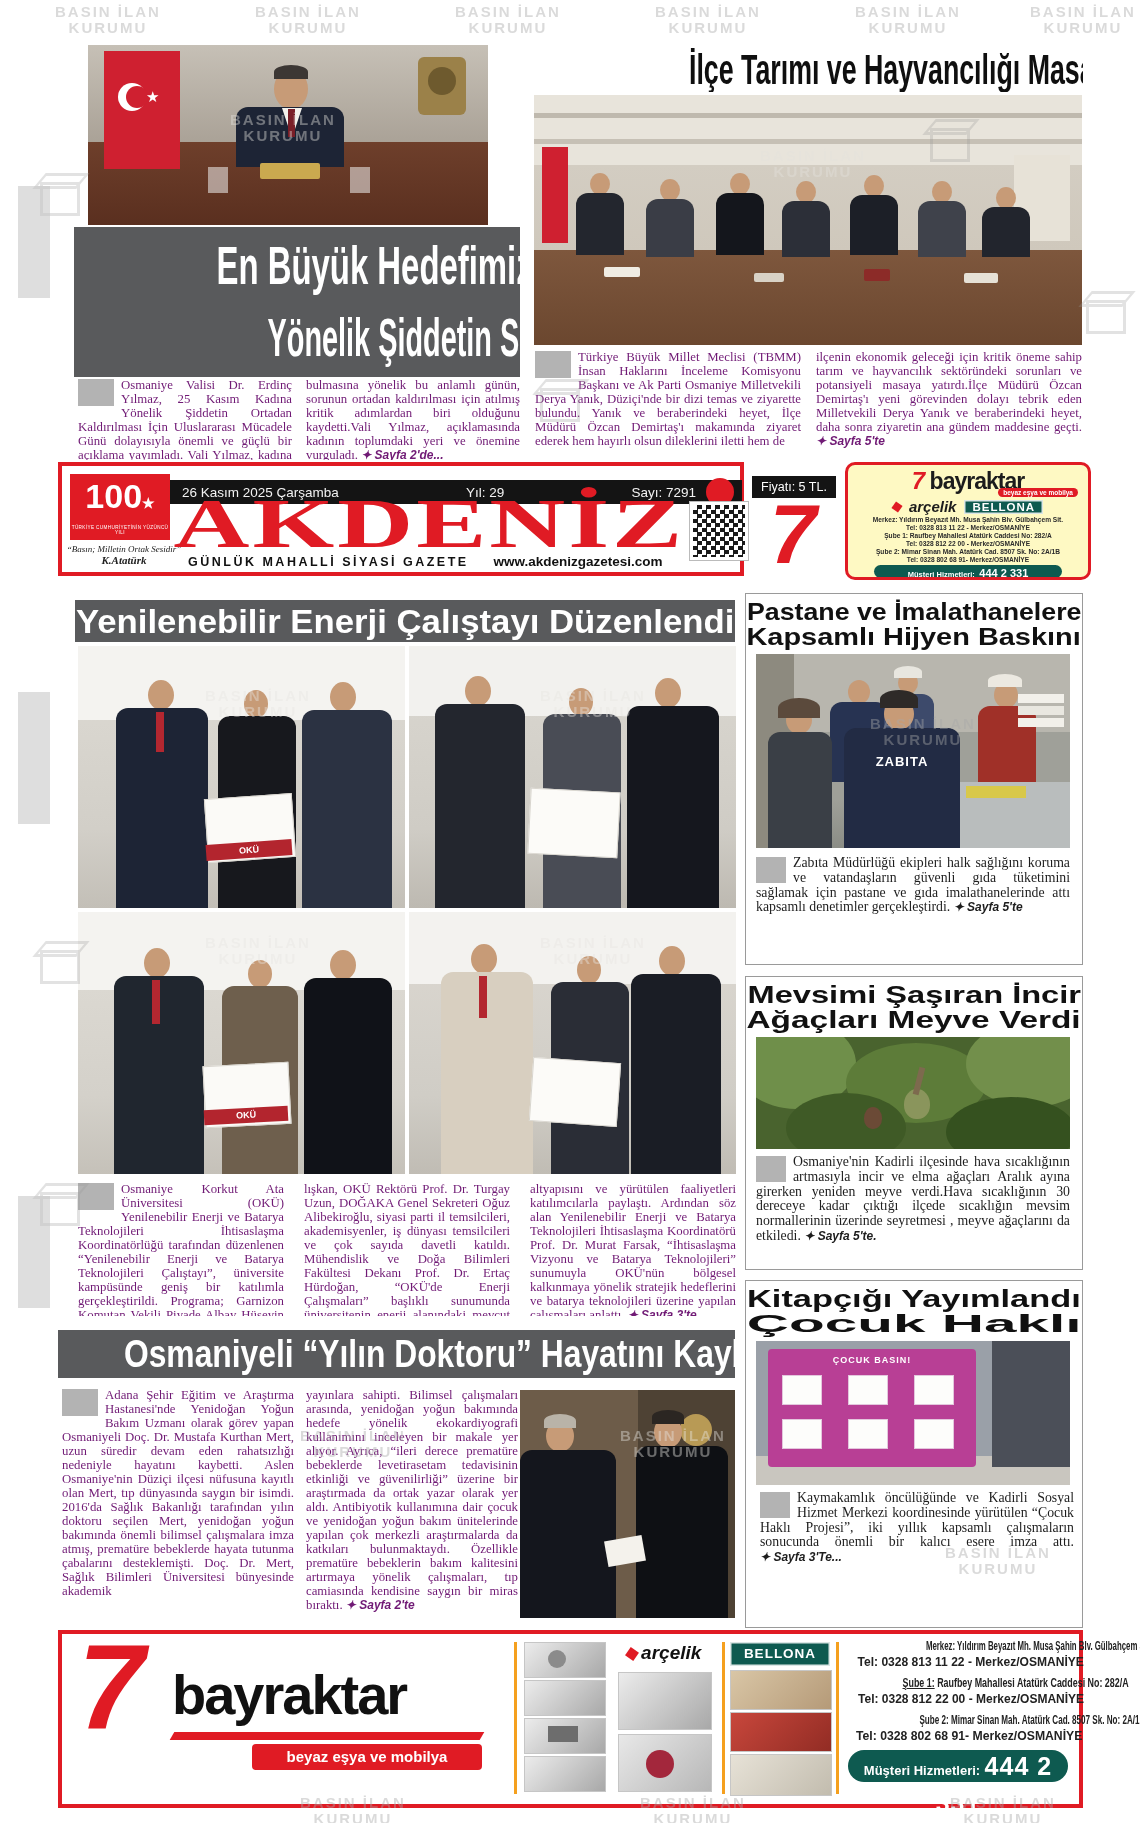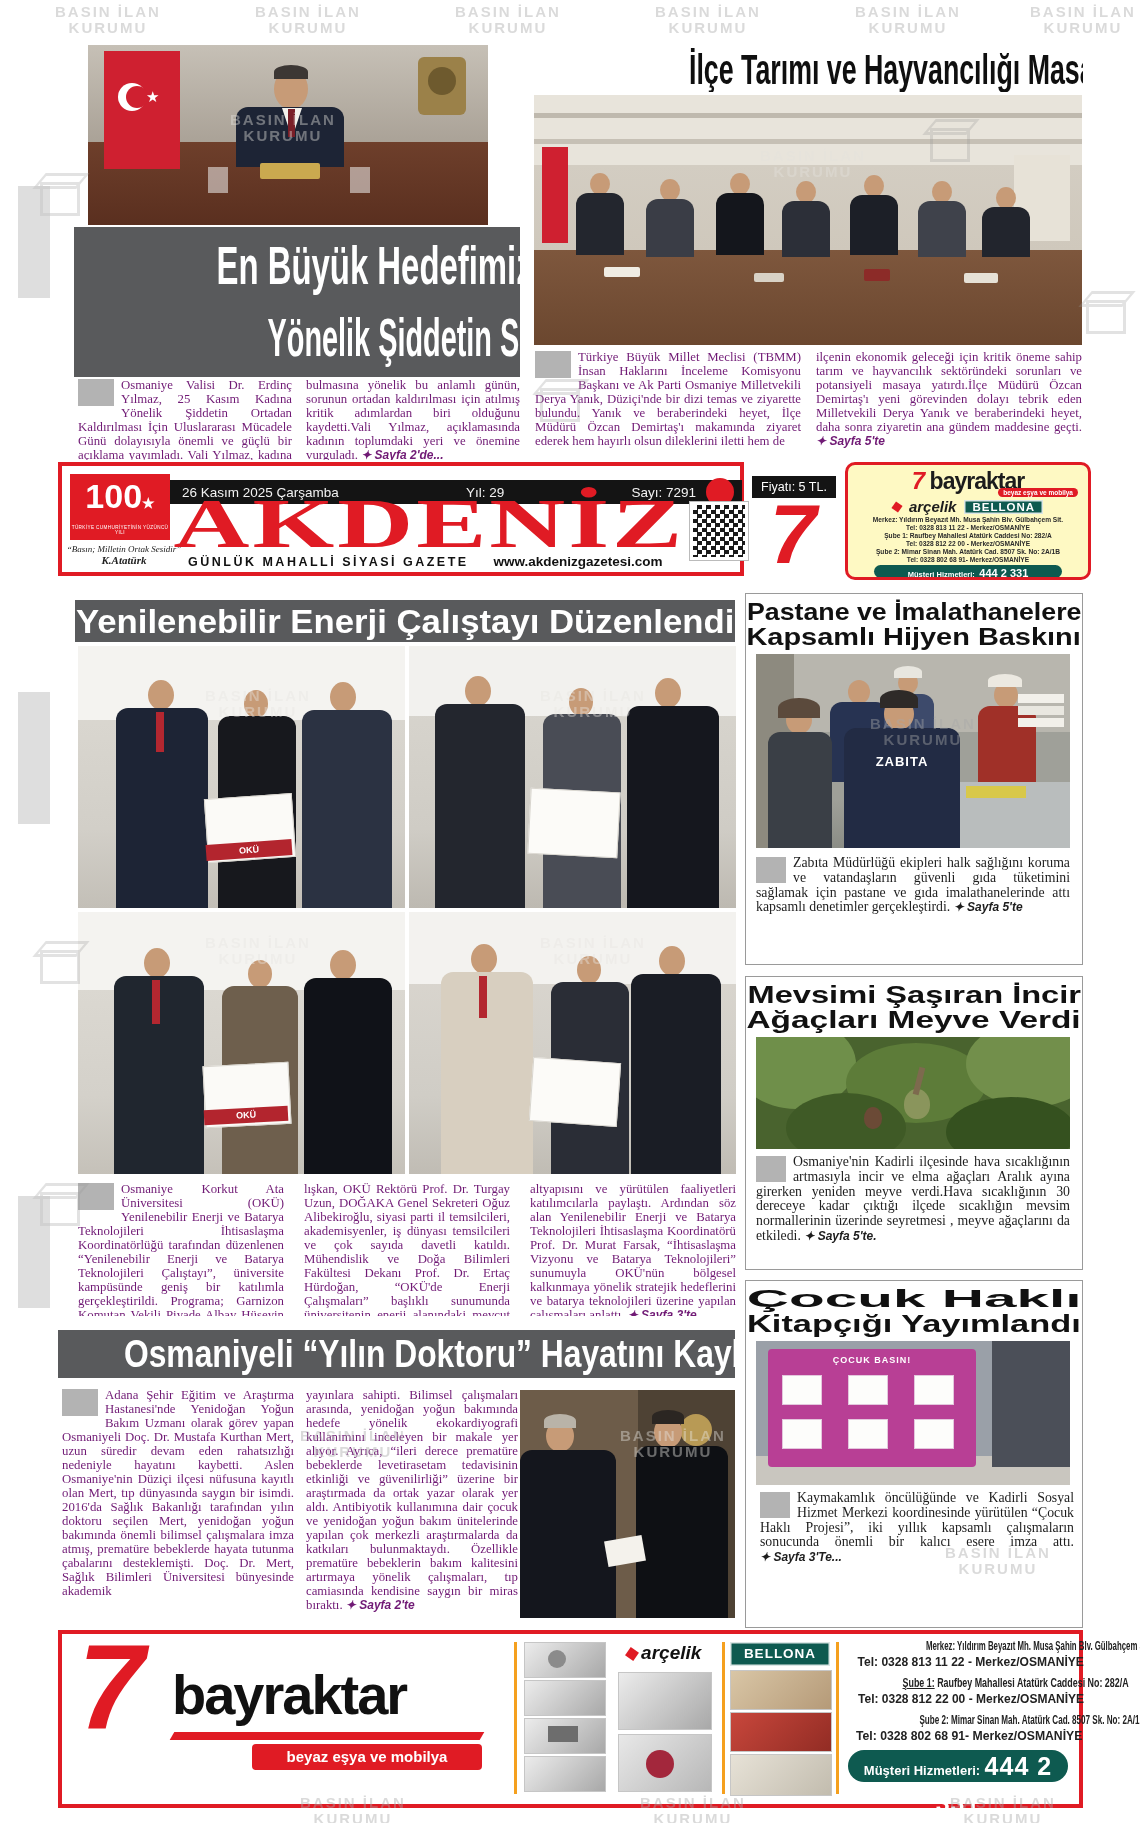--- a/index.html
+++ b/index.html
@@ -367,22 +367,22 @@
       <i style="left:108px;top:70px;width:18px;height:22px;border-radius:50% 50% 46% 46%;background:#6b4a36;"></i>
       <i style="left:160px;top:30px;width:6px;height:28px;background:#7d6a4e;transform:rotate(14deg);"></i>
     </div>
     <div class="sb-body" style="position:absolute;left:10px;top:178px;width:314px;height:106px;overflow:hidden;">
       <span class="dropsq" style="width:30px;height:26px;"></span><span>Osmaniye'nin Kadirli ilçesinde hava sıcaklığının artmasıyla incir ve elma ağaçları Aralık ayına girerken yeniden meyve verdi.Hava sıcaklığının 30 dereceye kadar çıktığı ilçede sıcaklığın mevsim normallerinin üzerinde seyretmesi , meyve ağaçlarını da etkiledi.</span> <b class="pref">✦ Sayfa 5'te.</b>
     </div>
   </section>
 
   <section class="sbbox" style="left:745px;top:1280px;width:336px;height:346px;">
     <div class="sb-head" style="margin-top:5px;">
+      <div style="height:25px;line-height:25px;font-size:24.5px;"><span class="fillline" style="transform: scaleX(1.40336);">Kitapçığı Yayımlandı</span></div>
       <div style="height:25px;line-height:25px;font-size:24.5px;"><span class="fillline" style="transform: scaleX(2.38571);">Çocuk Haklı</span></div>
-      <div style="height:25px;line-height:25px;font-size:24.5px;"><span class="fillline" style="transform: scaleX(1.40336);">Kitapçığı Yayımlandı</span></div>
     </div>
     <div class="photo" style="left:10px;top:60px;width:314px;height:144px;background:linear-gradient(180deg,#9aa0a8 0%,#9aa0a8 80%,#c9c6bf 80%,#c9c6bf 100%);">
       <i style="left:236px;top:0;width:78px;height:126px;background:#4b4f58;"></i>
       <i style="left:12px;top:8px;width:208px;height:118px;background:#b83f95;border-radius:4px;"></i>
       <i style="left:22px;top:12px;width:188px;height:14px;color:#fff;font-size:9px;font-weight:bold;text-align:center;line-height:14px;letter-spacing:1px;"><span>ÇOCUK BASIN!</span></i>
       <i style="left:26px;top:34px;width:38px;height:28px;background:#fdfdfb;border:1px solid #e3c7dd;"></i>
       <i style="left:92px;top:34px;width:38px;height:28px;background:#fdfdfb;border:1px solid #e3c7dd;"></i>
       <i style="left:158px;top:34px;width:38px;height:28px;background:#fdfdfb;border:1px solid #e3c7dd;"></i>
       <i style="left:26px;top:78px;width:38px;height:28px;background:#fdfdfb;border:1px solid #e3c7dd;"></i>
       <i style="left:92px;top:78px;width:38px;height:28px;background:#fdfdfb;border:1px solid #e3c7dd;"></i>

